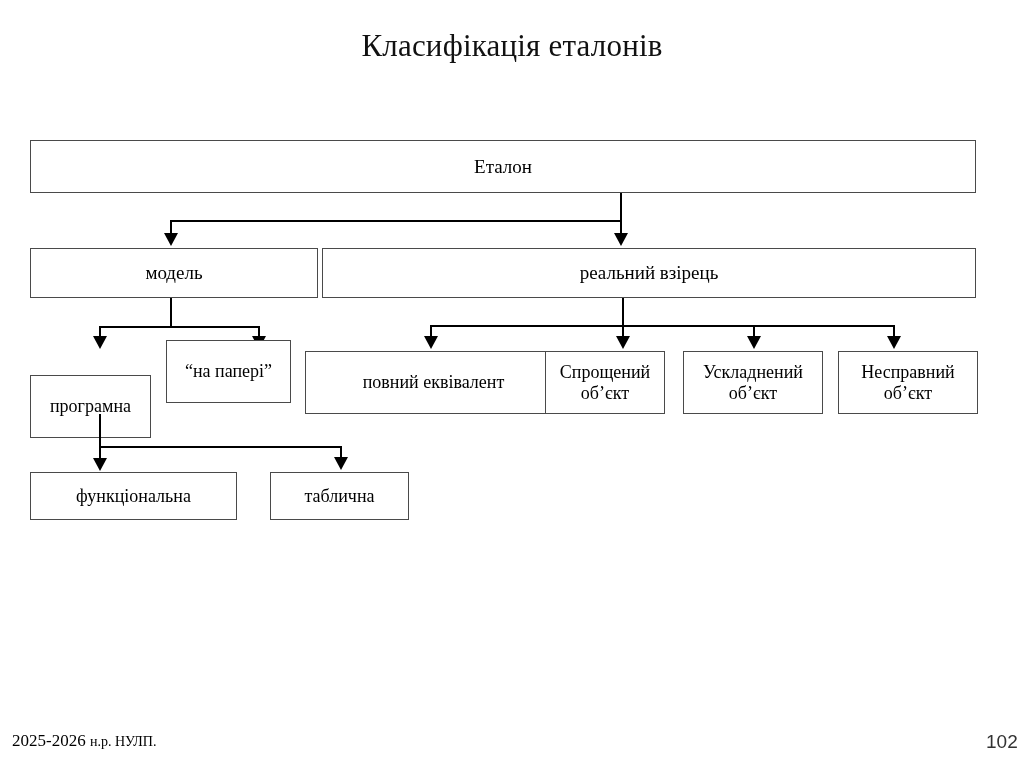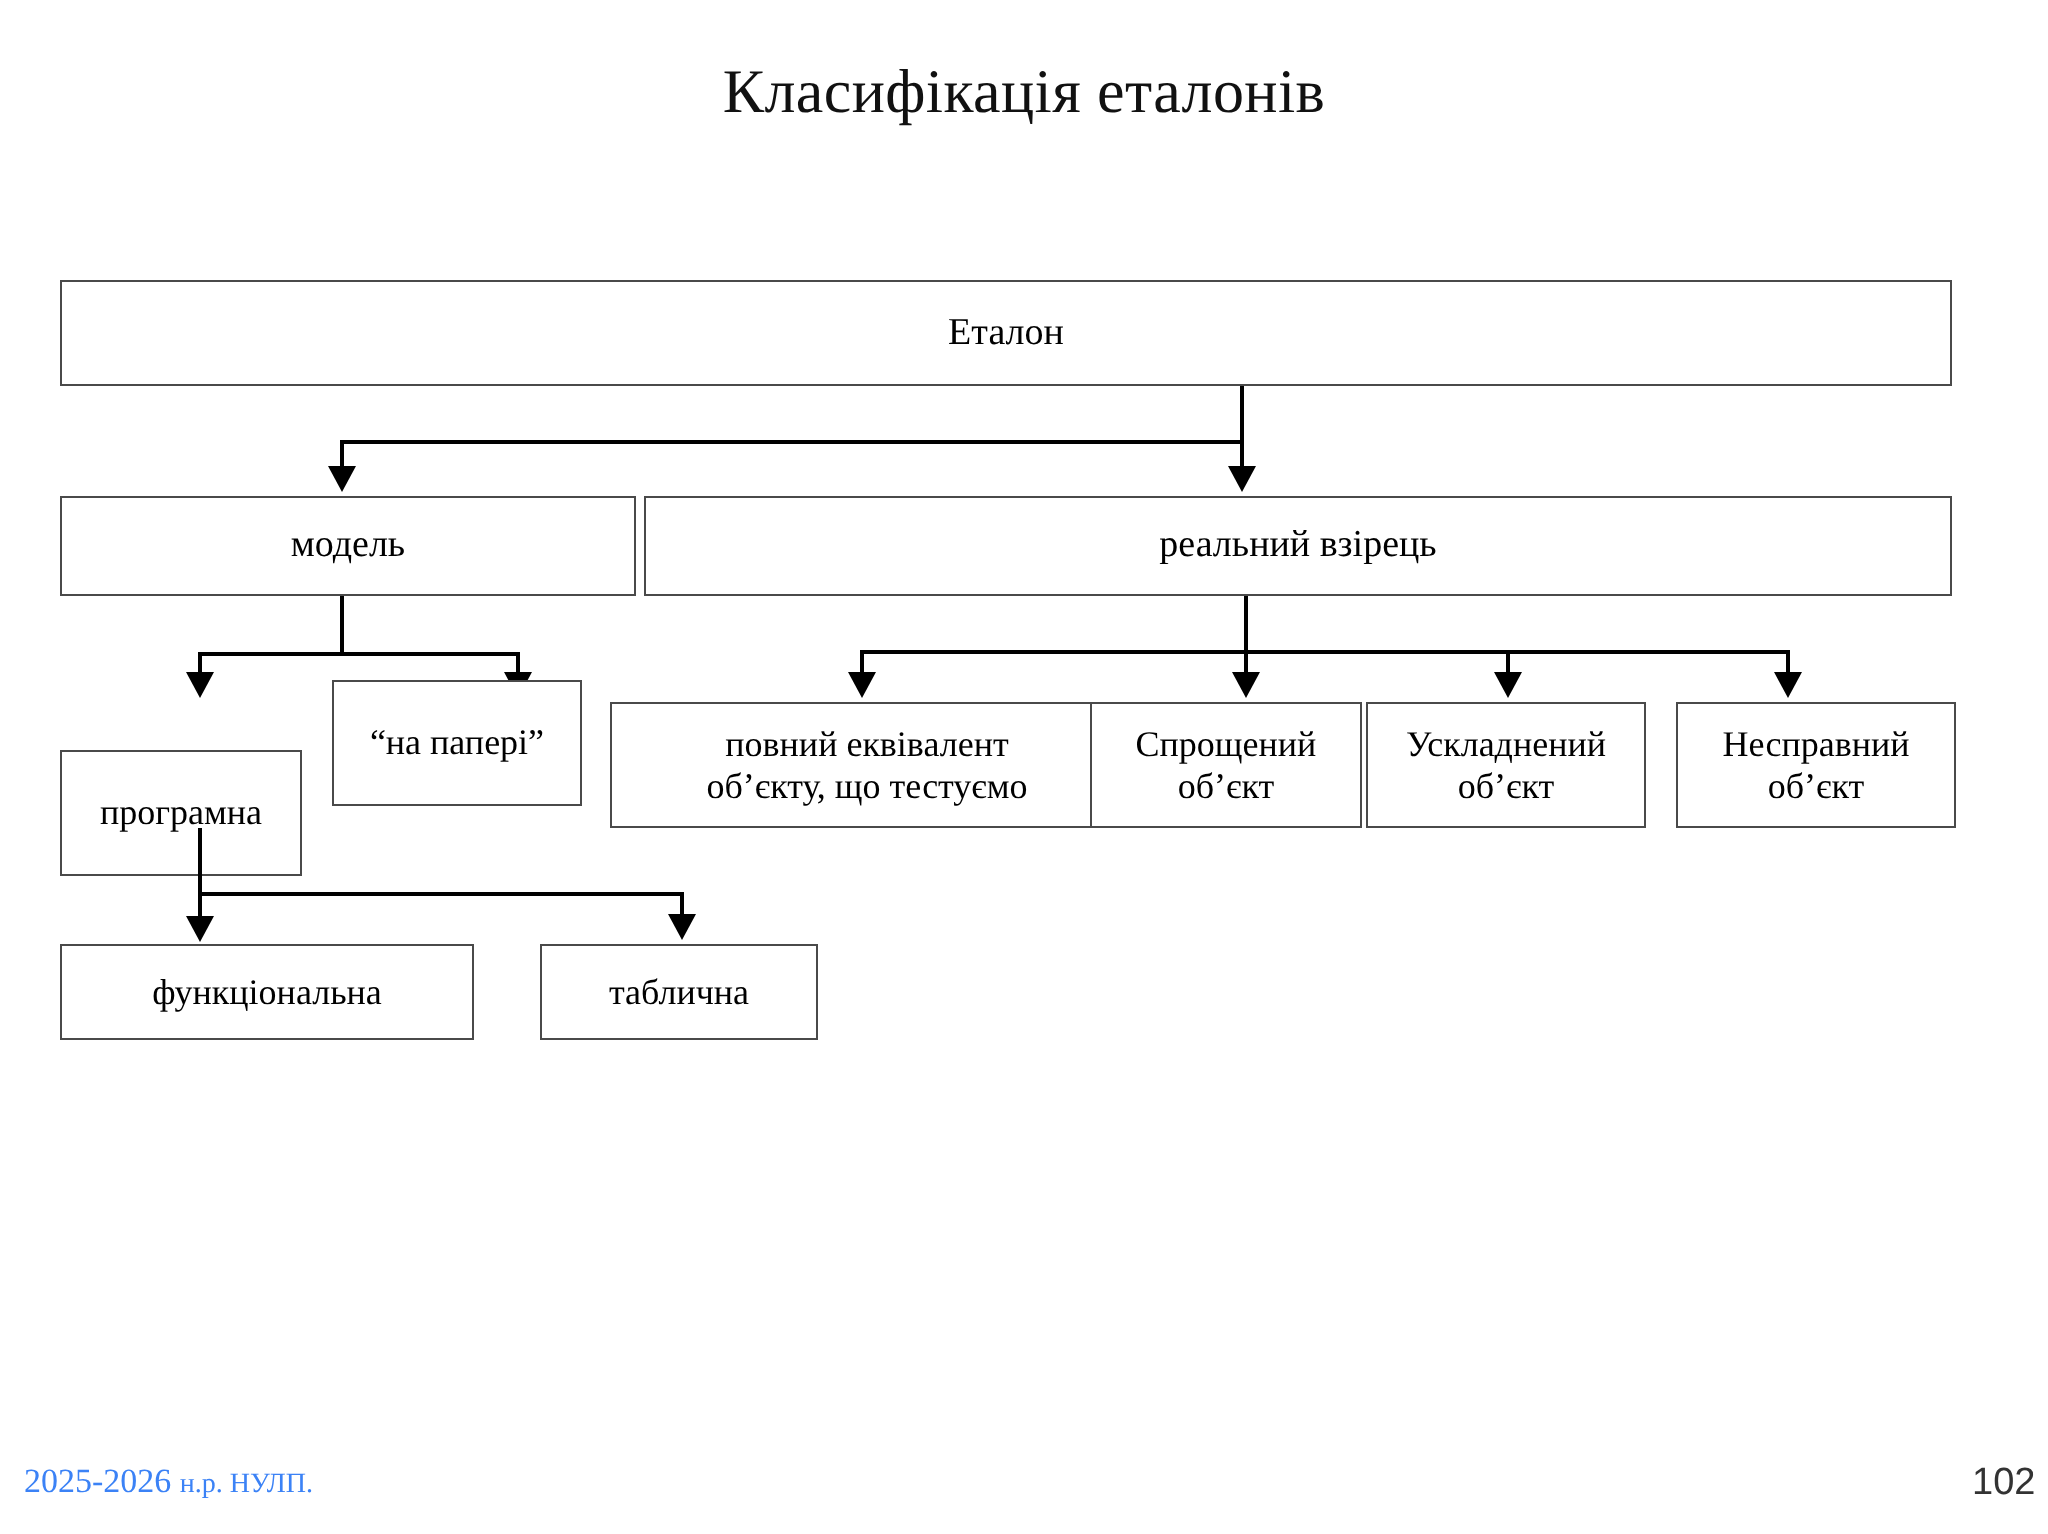--- a/index.html
+++ b/index.html
@@ -52,21 +52,21 @@
     padding: 1px 3px;
   }
 
   .b-etalon   { left: 30px;  top: 140px; width: 946px; height: 53px;  font-size: 19px; }
   .b-model    { left: 30px;  top: 248px; width: 288px; height: 50px;  font-size: 19px; }
   .b-real     { left: 322px; top: 248px; width: 654px; height: 50px;  font-size: 19px; }
 
   .b-prog     { left: 30px;  top: 351px; width: 121px; height: 63px;  font-size: 18px; margin-top: 24px; }
   .b-paper    { left: 166px; top: 340px; width: 125px; height: 63px;  font-size: 18px; }
   .b-full     { left: 305px; top: 351px; width: 257px; height: 63px;  font-size: 18px; }
-  .b-simple   { left: 545px; top: 351px; width: 136px; height: 63px;  font-size: 18px; }
+  .b-simple   { left: 545px; top: 351px; width: 120px; height: 63px;  font-size: 18px; }
   .b-complex  { left: 683px; top: 351px; width: 140px; height: 63px;  font-size: 18px; }
   .b-faulty   { left: 838px; top: 351px; width: 140px; height: 63px;  font-size: 18px; }
 
   .b-func     { left: 30px;  top: 472px; width: 207px; height: 48px;  font-size: 18px; }
   .b-table    { left: 270px; top: 472px; width: 139px; height: 48px;  font-size: 18px; justify-content: center; }
 
   
   .vline {
     position: absolute;
     width: 0;
@@ -85,21 +85,21 @@
     border-top: 13px solid #000000;
   }
 
   
   .footer-left {
     position: absolute;
     left: 12px;
     top: 731px;
     font-size: 17px;
     font-family: "Liberation Serif", "DejaVu Serif", serif;
-    color: #3b82f6;
+    color: #000000;
     white-space: nowrap;
   }
   .footer-left .small {
     font-size: 14px;
   }
   .footer-center {
     position: absolute;
     left: 222px;
     top: 729px;
     font-size: 19px;
@@ -164,21 +164,20 @@
     <span>програмна</span>
   </div>
 
   <div class="box b-paper">
     <span>“на папері”</span>
   </div>
 
   <div class="box b-full">
     <span>
       <span>повний еквівалент</span><br>
-      <span>об’єкту, що тестуємо</span>
     </span>
   </div>
 
   <div class="box b-simple">
     <span>
       <span>Спрощений</span><br>
       <span>об’єкт</span>
     </span>
   </div>
 

